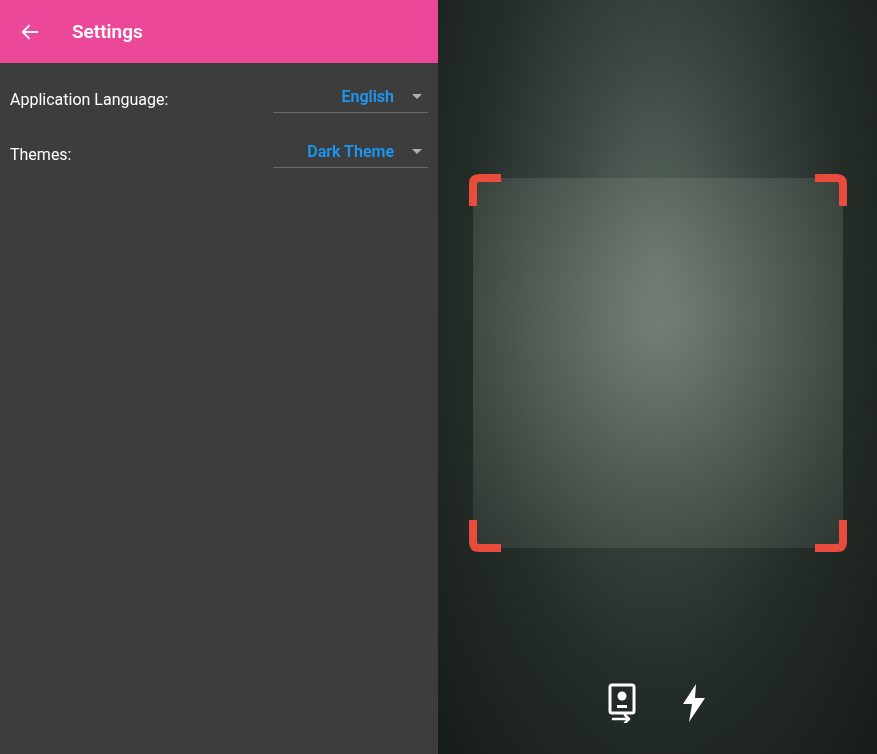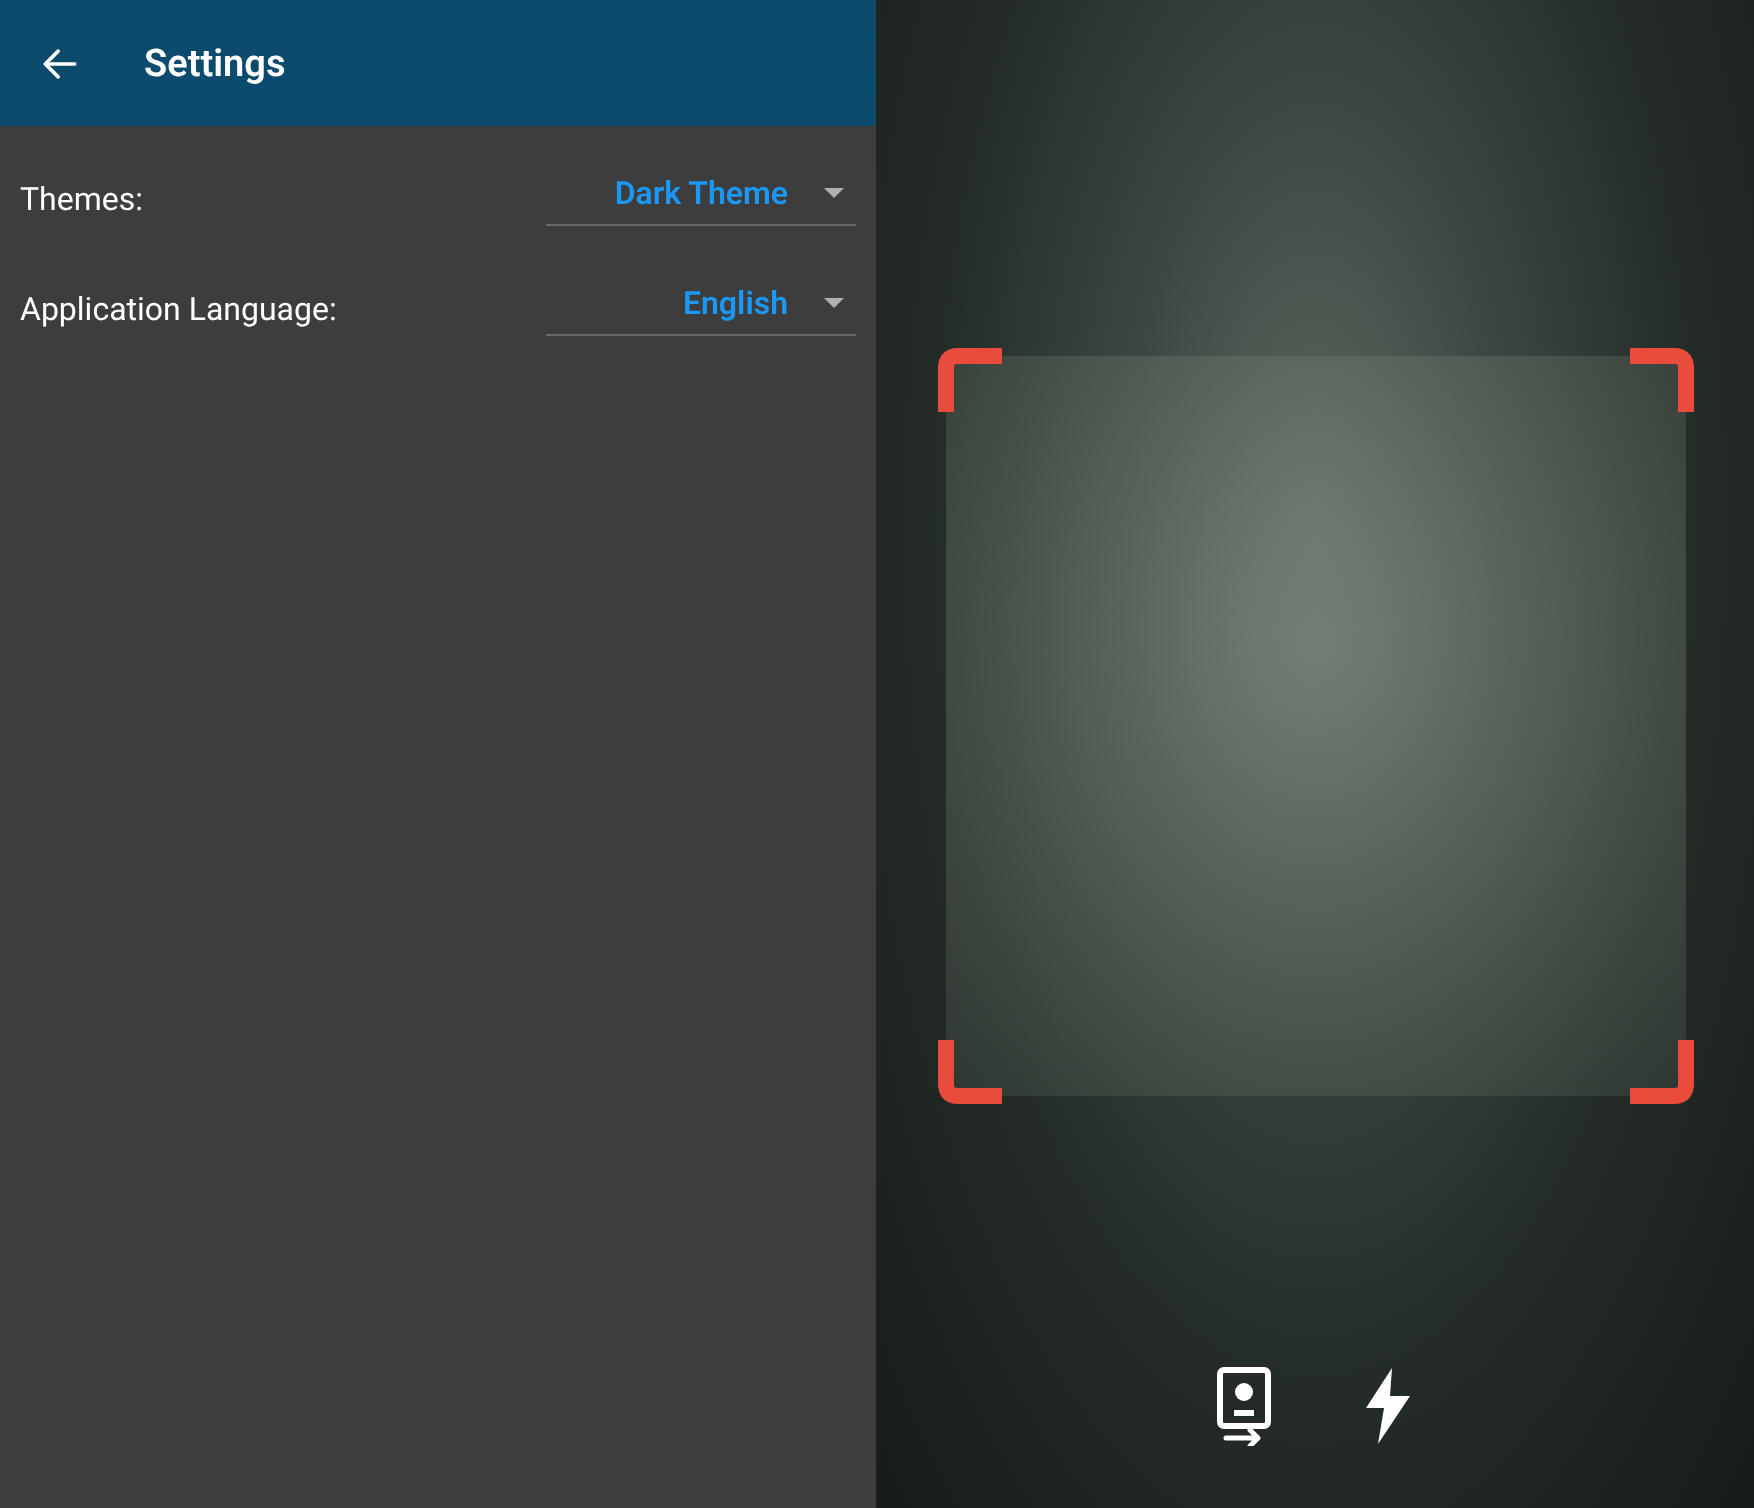--- a/index.html
+++ b/index.html
@@ -12,21 +12,21 @@
     }
     .left-panel {
       width: 438px;
       height: 754px;
       background: #3d3d3d;
       display: flex;
       flex-direction: column;
     }
     .header {
       height: 63px;
-      background: #0c4a6e;
+      background: #ec4899;
       display: flex;
       align-items: center;
       padding-left: 18px;
     }
     .back-arrow {
       width: 24px;
       height: 24px;
       cursor: pointer;
       display: flex;
       align-items: center;
@@ -125,31 +125,31 @@
     <div class="back-arrow">
       <svg width="22" height="22" viewBox="0 0 24 24" fill="none">
         <path d="M20 12H5" stroke="#ffffff" stroke-width="2" stroke-linecap="round"></path>
         <path d="M11 5L4 12L11 19" stroke="#ffffff" stroke-width="2" stroke-linecap="round" stroke-linejoin="round"></path>
       </svg>
     </div>
     <div class="header-title">Settings</div>
   </div>
 
   <div class="setting-row">
-    <div class="setting-label">Themes:</div>
+    <div class="setting-label">Application Language:</div>
     <div class="setting-dropdown">
-      <span class="dropdown-value">Dark Theme</span>
+      <span class="dropdown-value">English</span>
       <span class="dropdown-caret"></span>
     </div>
   </div>
 
   <div class="setting-row">
-    <div class="setting-label">Application Language:</div>
+    <div class="setting-label">Themes:</div>
     <div class="setting-dropdown">
-      <span class="dropdown-value">English</span>
+      <span class="dropdown-value">Dark Theme</span>
       <span class="dropdown-caret"></span>
     </div>
   </div>
 </div>
 
 <div class="right-panel">
   <div class="scan-frame">
     <div class="corner tl">
       <svg width="36" height="36" viewBox="0 0 36 36">
           <path d="M4 32 V10 Q4 4 10 4 H32" stroke="#e94b3c" stroke-width="8" fill="none" stroke-linecap="butt"></path>

